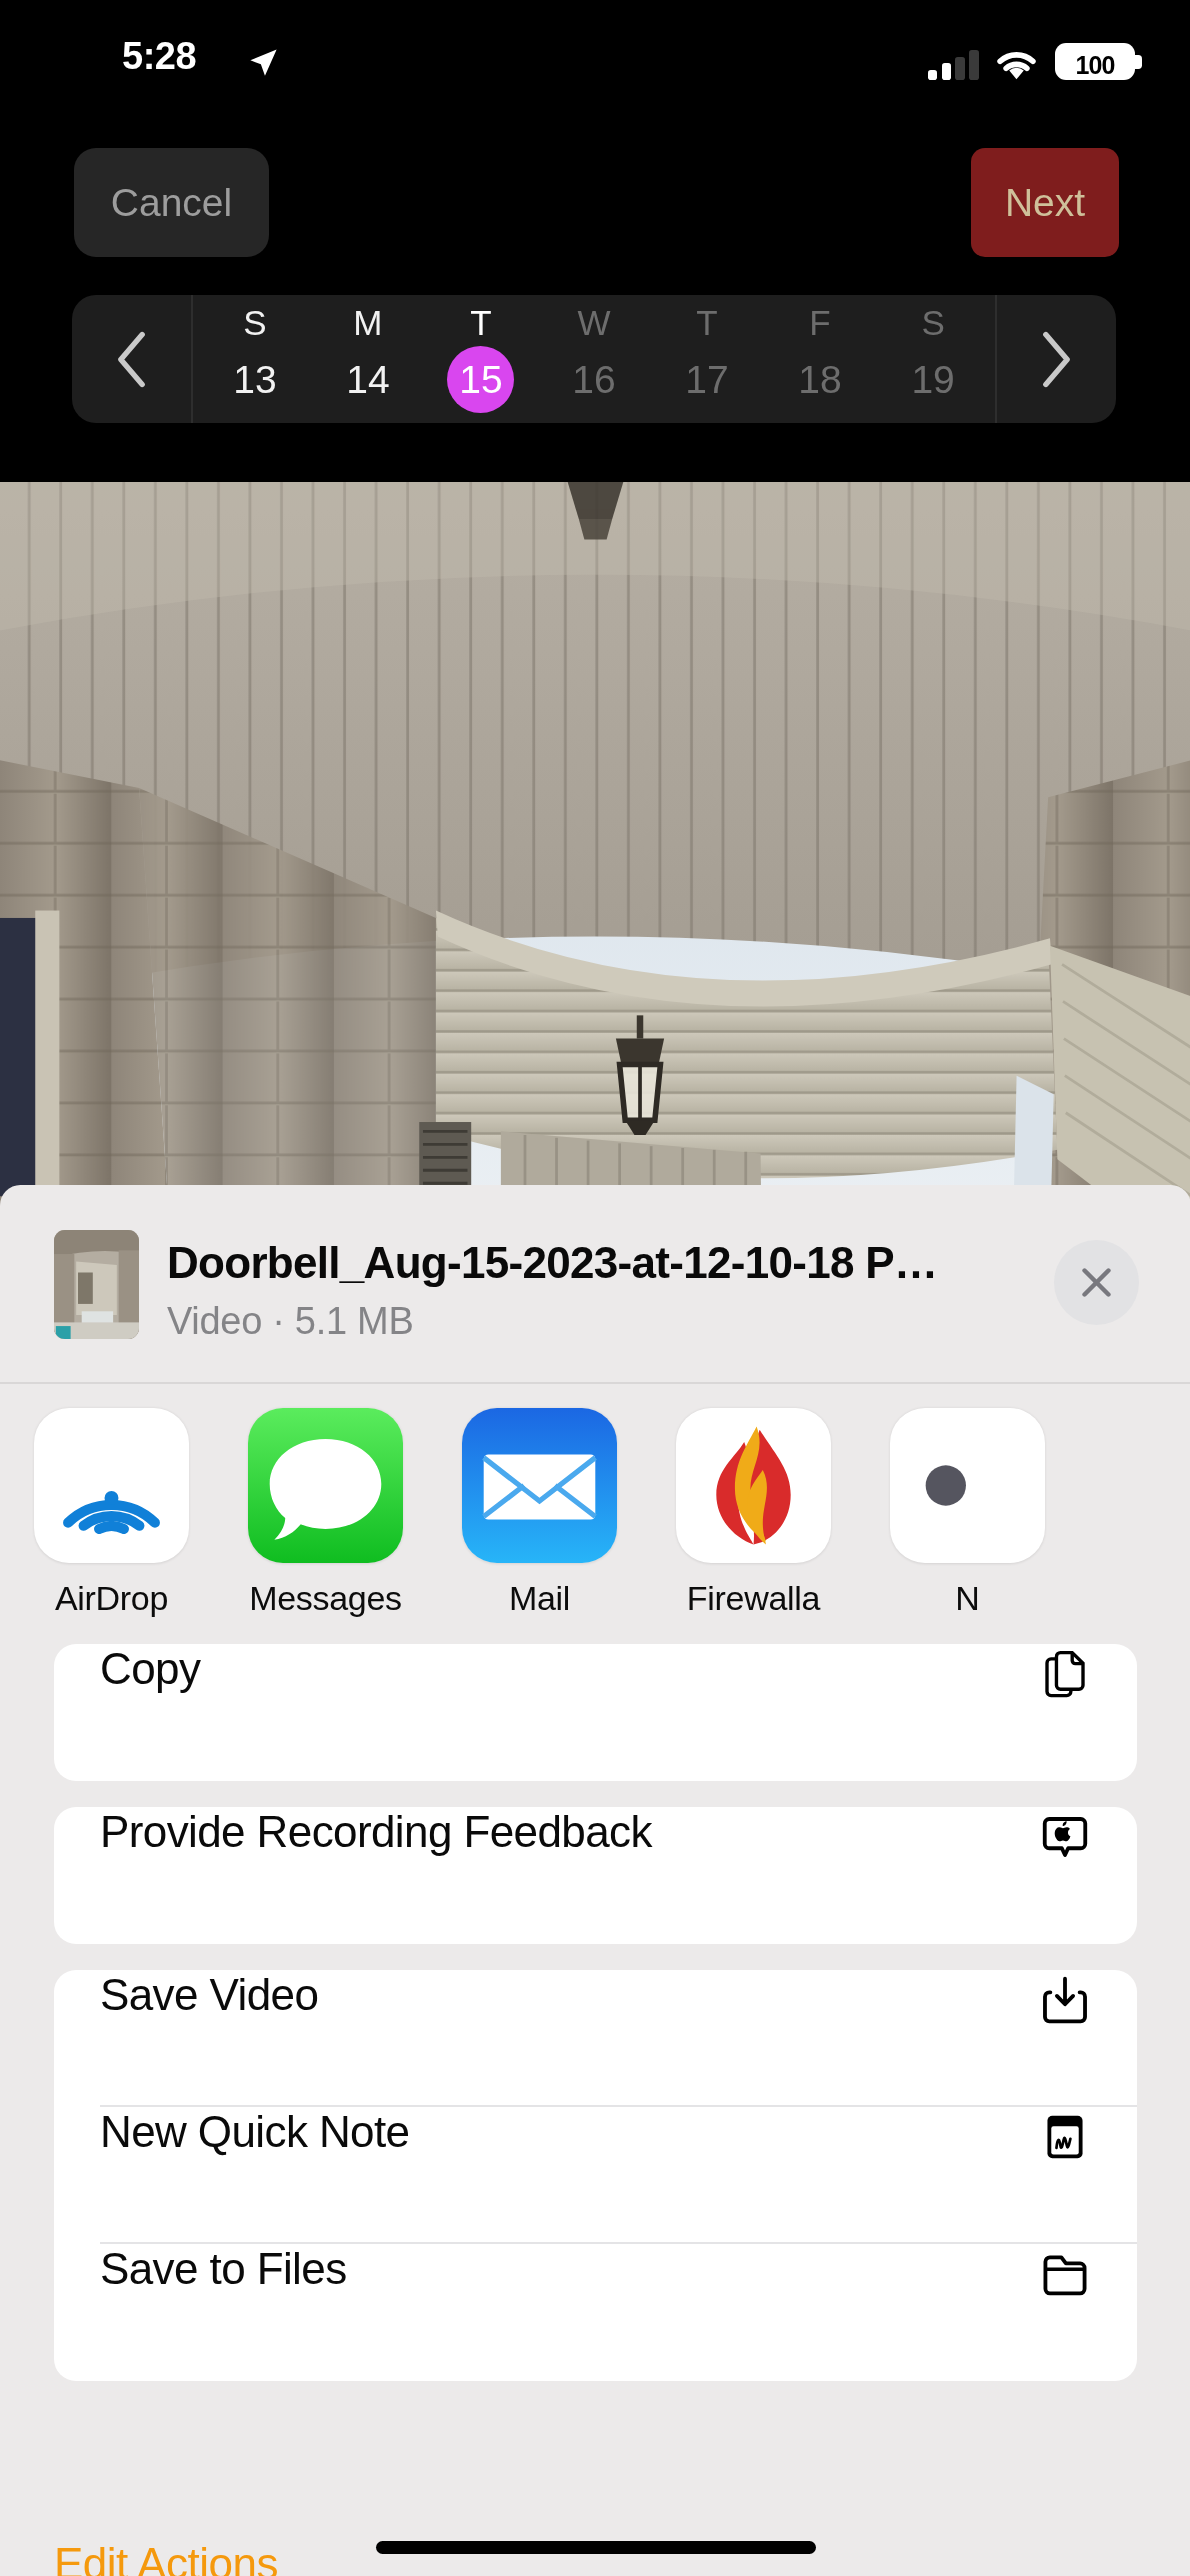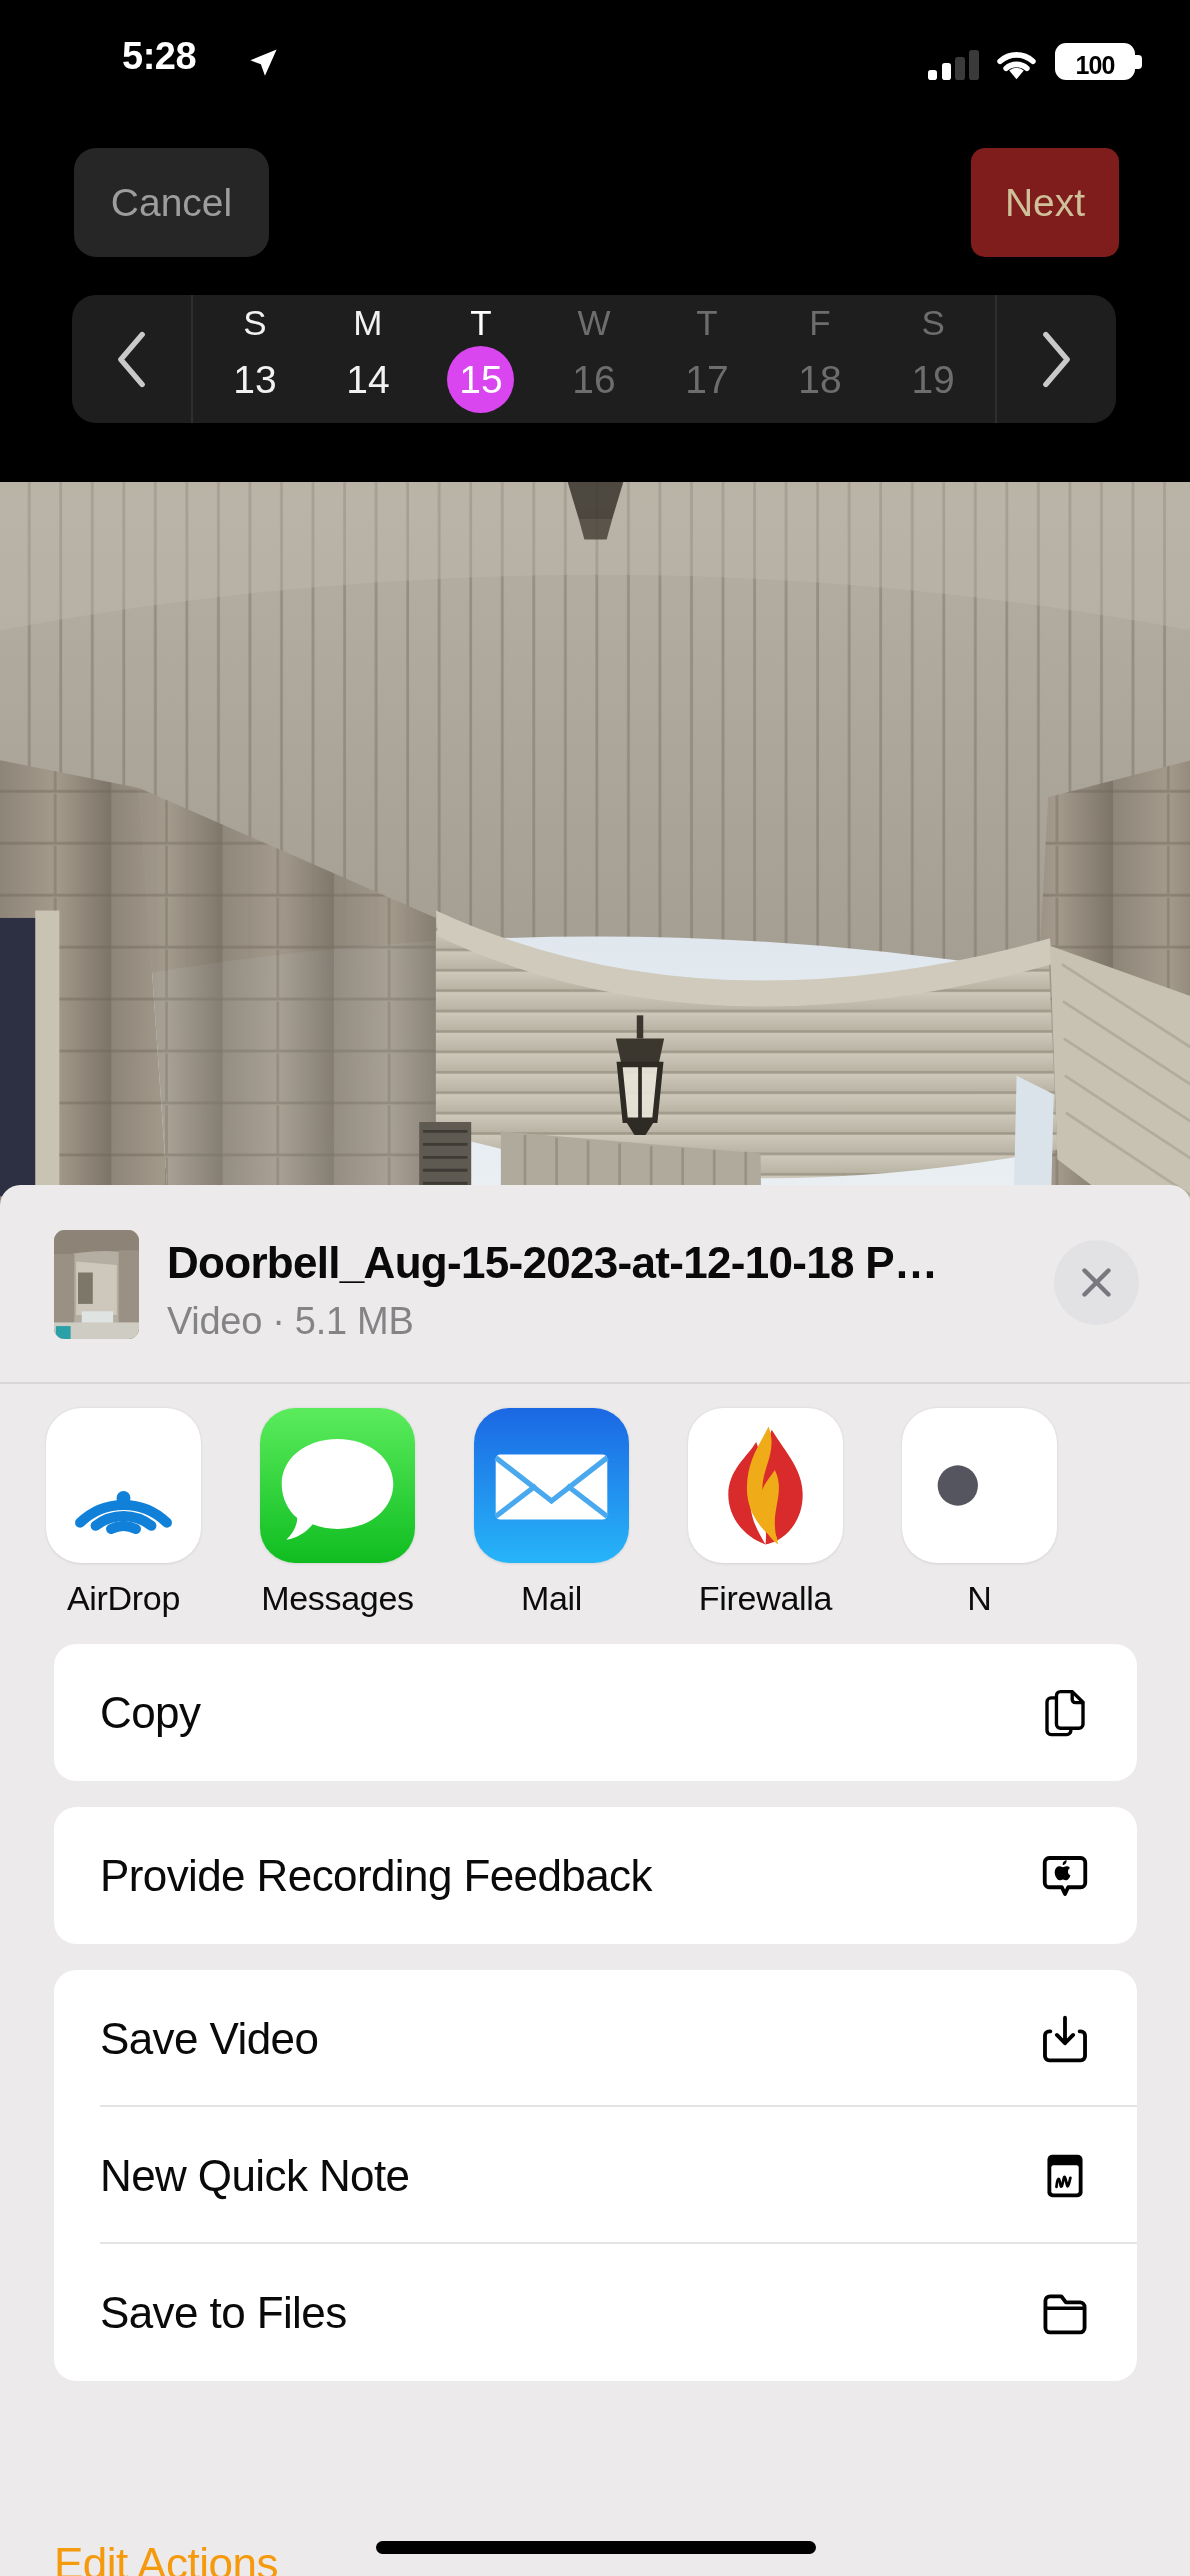--- a/index.html
+++ b/index.html
@@ -105,42 +105,42 @@
   .close-btn {
     position:absolute; right:52px; top:55px; width:85px; height:85px;
     border-radius:50%; background:#e2e2e4; border:none;
     display:flex; align-items:center; justify-content:center;
   }
   .close-btn svg { width:41px; height:41px; }
   .head-div { position:absolute; left:0; bottom:0; width:1191px; height:1.9px; background:#d9d7d7; }
 
   
   .apps { position:relative; height:260px; }
-  .apps-scroll { position:absolute; left:0; top:24px; display:flex; gap:59px; padding-left:46px; }
+  .apps-scroll { position:absolute; left:0; top:24px; display:flex; gap:59px; padding-left:34px; }
   .app { width:155px; display:flex; flex-direction:column; align-items:center; }
   .app-icon {
     width:155px; height:155px; border-radius:35px; overflow:hidden;
     position:relative; box-shadow:0 0.9px 2.8px rgba(0,0,0,.10);
   }
   .app-label {
     margin-top:16px; font-size:34px; color:#0c0c0c; letter-spacing:-0.3px;
     white-space:nowrap;
   }
   .ic-airdrop { background:#fff; }
   .ic-messages { background:linear-gradient(180deg,#5bec5d 0%,#0fbd20 100%); }
   .ic-mail { background:linear-gradient(180deg,#1b67e3 0%,#27b5f8 100%); }
   .ic-firewalla { background:#fff; }
   .ic-other { background:#fff; }
 
   
   .group {
     margin:0 54px 26px 54px; background:#fff; border-radius:22px; overflow:hidden;
   }
   .row {
-    position:relative; height:137px; display:flex; align-items:center;
+    position:relative; height:137px; display:flex; align-items:flex-start;
     padding:0 43px 0 46px;
   }
   .row-label {
     flex:1; font-size:44px; color:#0a0a0a; letter-spacing:-0.6px;
   }
   .row-icon { width:59px; height:59px; display:flex; align-items:center; justify-content:center; }
   .row-icon svg { width:54px; height:54px; }
   .row-div { position:absolute; left:46px; right:0; bottom:0; height:1.9px; background:#e4e4e6; }
 
   

